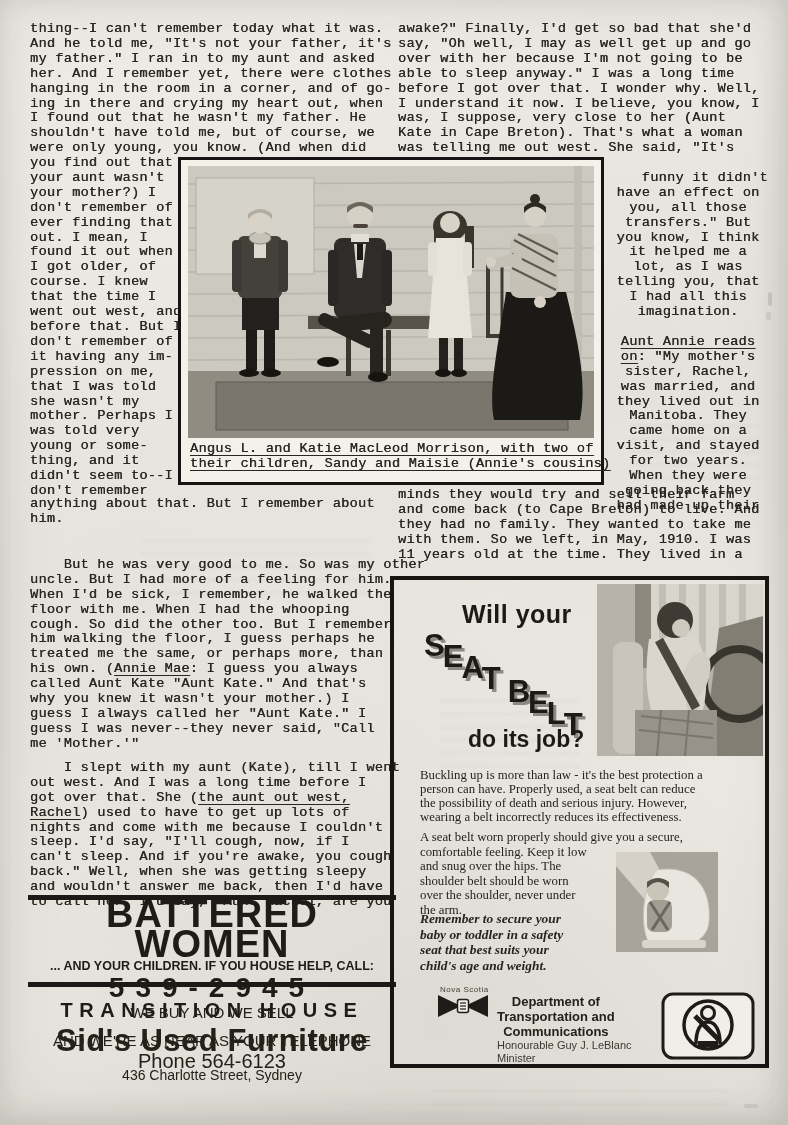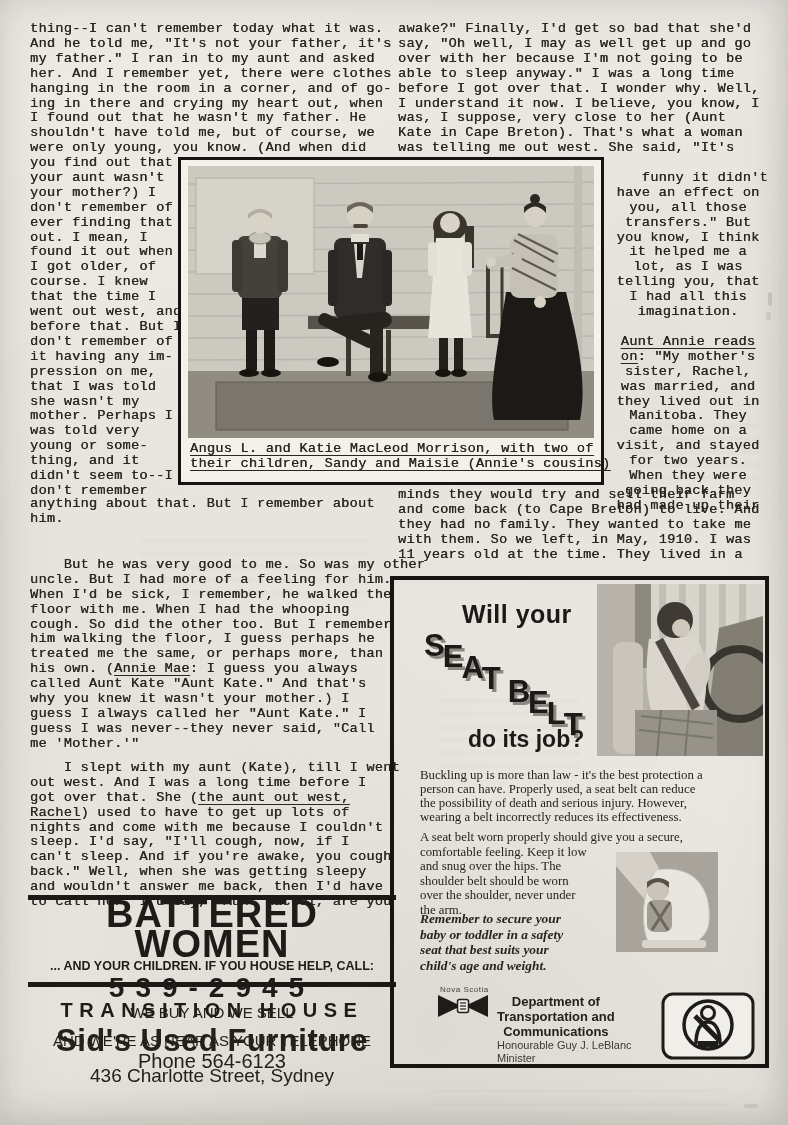--- a/index.html
+++ b/index.html
@@ -34,21 +34,21 @@
   .bw{left:28px;top:899px;width:368px;text-align:center;color:#1d1c18;}
   .bw .h1{font-size:38px;font-weight:700;letter-spacing:1px;line-height:30px;}
   .bw .sub{font-size:12.5px;font-weight:700;line-height:13px;margin-top:1px;}
   .bw .phone{font-size:28px;font-weight:800;letter-spacing:11px;line-height:25px;margin-top:2px;}
   .bw .name{font-size:20px;font-weight:600;letter-spacing:6.5px;line-height:19px;margin-top:1px;}
   .sids{left:28px;top:994px;width:368px;text-align:center;color:#232119;}
   .sids .l1{font-size:15px;line-height:16px;font-weight:500;}
   .sids .l2{font-size:15px;line-height:17px;font-weight:500;}
   .sids .name{font-size:31px;font-weight:800;line-height:27px;letter-spacing:0.5px;}
   .sids .ph{font-size:20px;line-height:14px;font-weight:400;}
-  .sids .addr{font-size:19px;line-height:15px;font-weight:500;}
+  .sids .addr{font-size:14px;line-height:15px;font-weight:500;}
   
   .sb{left:390px;top:576px;width:379px;height:492px;border:4px solid #161512;box-sizing:border-box;}
   .sb .will{left:28px;top:20px;font-size:25px;font-weight:800;color:#1b1a17;letter-spacing:0.5px;margin-left:40px;}
   .sb .letters{left:30px;top:48px;white-space:nowrap;}
   .sb .L{display:inline-block;font-size:31px;font-weight:900;color:#1b1a17;
          text-shadow:3px 3px 0 rgba(110,107,100,0.75);margin-right:-2px;
          font-family:"Liberation Sans", sans-serif;}
   .l1{transform:translateY(11px);} .l2{transform:translateY(22px);} .l3{transform:translateY(33px);}
   .l4{transform:translateY(46px);margin-left:9px;} .l5{transform:translateY(57px);}
   .l6{transform:translateY(68px);} .l7{transform:translateY(79px);}

